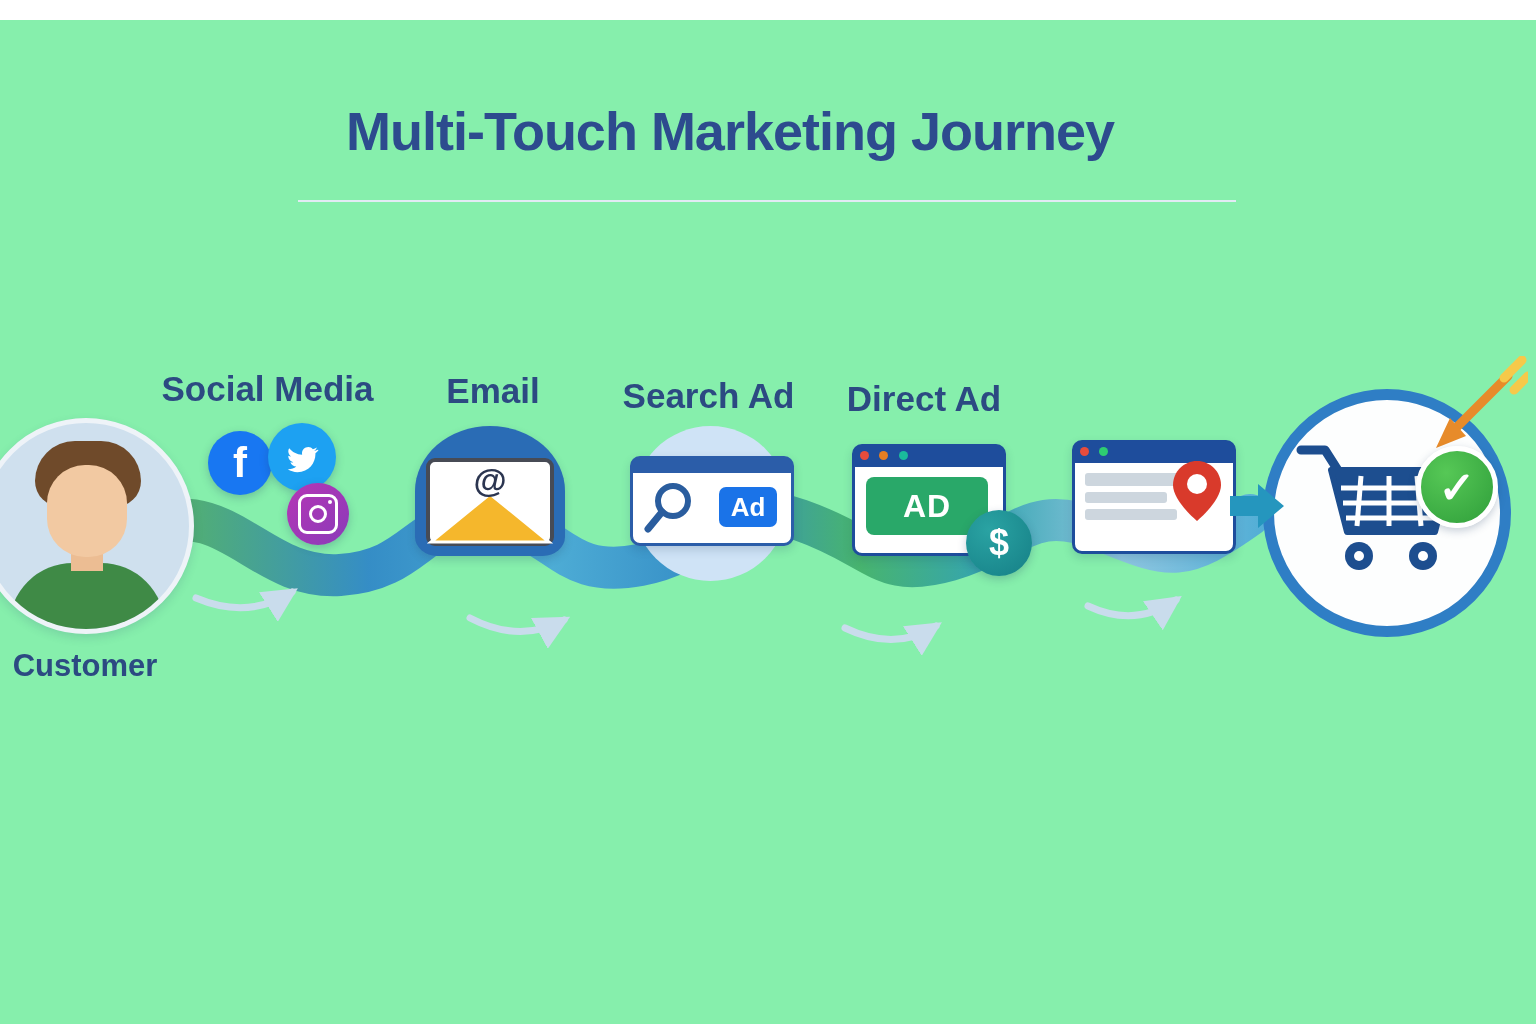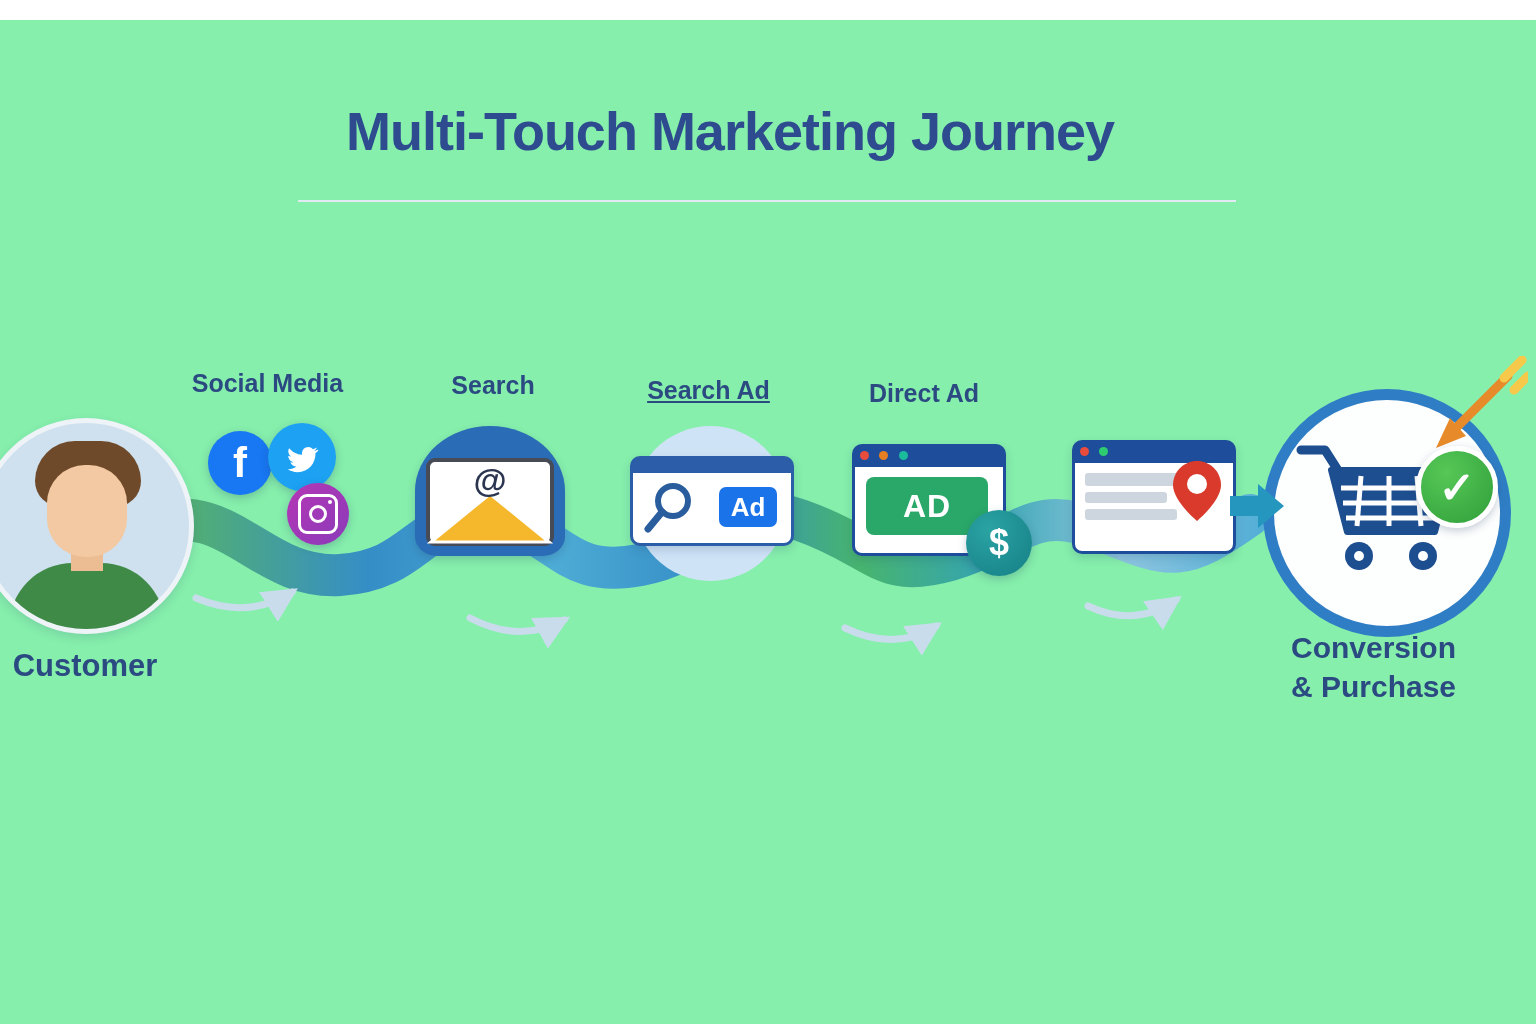--- a/index.html
+++ b/index.html
@@ -10,21 +10,21 @@
   }
   .title{
     position:absolute;top:80px;left:0;width:1460px;margin:0;text-align:center;
     font-size:54px;font-weight:bold;color:#2d4b8e;letter-spacing:-1px;z-index:4;
   }
   .divider{position:absolute;top:180px;left:298px;width:938px;height:2px;background:#e2ebf4;z-index:2;}
   .flow-svg{position:absolute;left:0;top:0;z-index:1;}
   .label{
     position:absolute;text-align:center;font-weight:bold;color:#2c4a82;z-index:5;
   }
-  .stage-label{font-size:25px;}
+  .stage-label{font-size:35px;}
   .customer-label{font-size:31px;}
   .conv-label{font-size:30px;line-height:39px;}
 
   
   .avatar{
     position:absolute;left:-22px;top:398px;width:206px;height:206px;border-radius:50%;
     background:#cfe0ee;border:5px solid #eef3f8;overflow:hidden;z-index:3;
     box-shadow:0 4px 10px rgba(40,70,110,.15);
   }
   .avatar .hair{position:absolute;left:52px;top:18px;width:106px;height:66px;background:#6f4a2a;border-radius:52px 52px 34px 34px;}
@@ -127,29 +127,29 @@
       <path fill="#ffffff" d="M25 9c-.8.4-1.6.6-2.5.8.9-.5 1.6-1.4 1.9-2.4-.8.5-1.8.9-2.8 1.1C20.8 7.6 19.7 7 18.4 7c-2.4 0-4.4 2-4.4 4.4 0 .3 0 .7.1 1-3.7-.2-6.9-2-9.1-4.6-.4.7-.6 1.4-.6 2.2 0 1.5.8 2.9 2 3.7-.7 0-1.4-.2-2-.5v.1c0 2.1 1.5 3.9 3.5 4.3-.4.1-.8.2-1.2.2-.3 0-.5 0-.8-.1.5 1.7 2.2 3 4.1 3-1.5 1.2-3.4 1.9-5.4 1.9H4c2 1.3 4.3 2 6.8 2 8.1 0 12.6-6.7 12.6-12.6v-.6c.9-.6 1.6-1.4 2.2-2.3z"></path>
     </svg>
   </div>
   <div class="badge-circle ig">
     <div class="cam">
       <div class="lens"></div>
       <div class="dot"></div>
     </div>
   </div>
 
-  <div class="label stage-label" style="left:398px;top:351px;width:190px;">Search</div>
+  <div class="label stage-label" style="left:398px;top:351px;width:190px;">Email</div>
   <div class="email-blob"></div>
   <svg class="email-env" width="130" height="100" viewBox="0 0 130 100">
     <rect x="3" y="12" width="124" height="84" rx="7" fill="#ffffff" stroke="#474b55" stroke-width="4"></rect>
     <path d="M6 94 L65 46 L124 94 Z" fill="#f5b72c" stroke="#ffffff" stroke-width="3"></path>
     <text x="65" y="44" text-anchor="middle" font-family="Liberation Sans, sans-serif" font-size="34" font-weight="bold" fill="#2b3550">@</text>
   </svg>
 
-  <div class="label stage-label" style="left:606px;top:356px;width:205px;text-decoration:underline;">Search Ad</div>
+  <div class="label stage-label" style="left:606px;top:356px;width:205px;">Search Ad</div>
   <div class="search-bg"></div>
   <div class="browser search-browser">
     <div class="bar"></div>
     <svg class="magnifier" width="64" height="62" viewBox="0 0 64 62">
       <circle cx="34" cy="24" r="15" fill="none" stroke="#2a5d9e" stroke-width="6"></circle>
       <line x1="23" y1="35" x2="9" y2="52" stroke="#2a5d9e" stroke-width="7" stroke-linecap="round"></line>
     </svg>
     <div class="ad-badge">Ad</div>
   </div>
 
@@ -202,18 +202,14 @@
   </svg>
   <svg class="dart" width="120" height="120" viewBox="0 0 120 120">
     <line x1="100" y1="20" x2="46" y2="74" stroke="#e78b2a" stroke-width="9" stroke-linecap="round"></line>
     <polygon points="28,92 58,80 42,62" fill="#e78b2a"></polygon>
     <line x1="96" y1="22" x2="114" y2="4" stroke="#f6c94a" stroke-width="9" stroke-linecap="round"></line>
     <line x1="106" y1="34" x2="120" y2="20" stroke="#f6c94a" stroke-width="9" stroke-linecap="round"></line>
   </svg>
   <div class="badge-circle check">
     <span>✓</span>
   </div>
-  <div class="label conv-label" style="left:1256px;top:608px;width:235px;">
-    <div>Conversion</div>
-    <div>&amp; Purchase</div>
-  </div>
 
 </div>
 
 </body></html>

